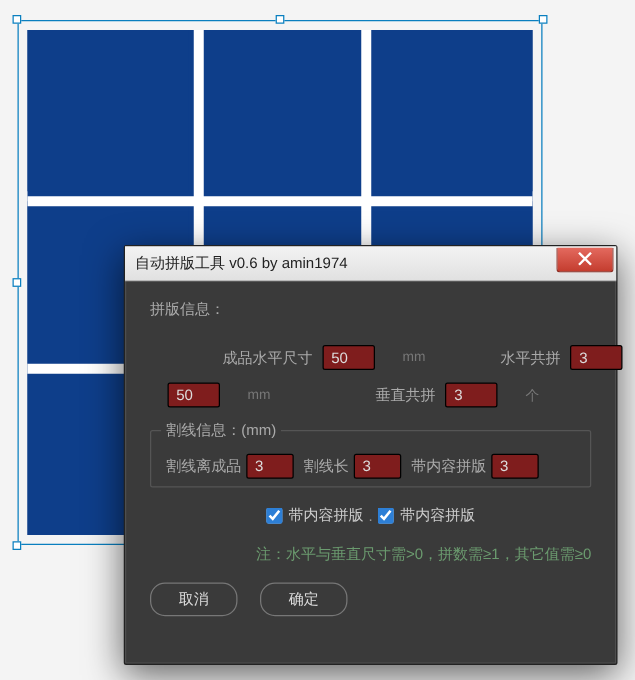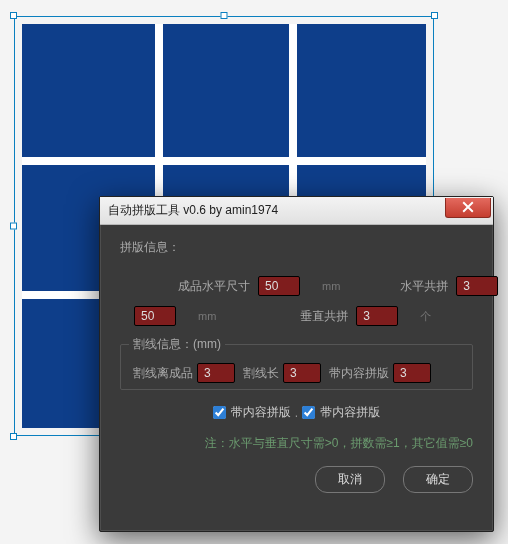--- a/index.html
+++ b/index.html
@@ -166,21 +166,21 @@
 
   .note {
     text-align: right;
     color: #6b9b6f;
     margin-top: 14px;
     font-size: 12px;
   }
 
   .buttons {
     display: flex;
-    justify-content: flex-end;
+    justify-content: flex-start;
     gap: 18px;
     margin-top: 14px;
   }
   .btn {
     min-width: 70px;
     padding: 4px 18px;
     border: 1px solid #777;
     border-radius: 12px;
     background: #3a3a3a;
     color: #ddd;

